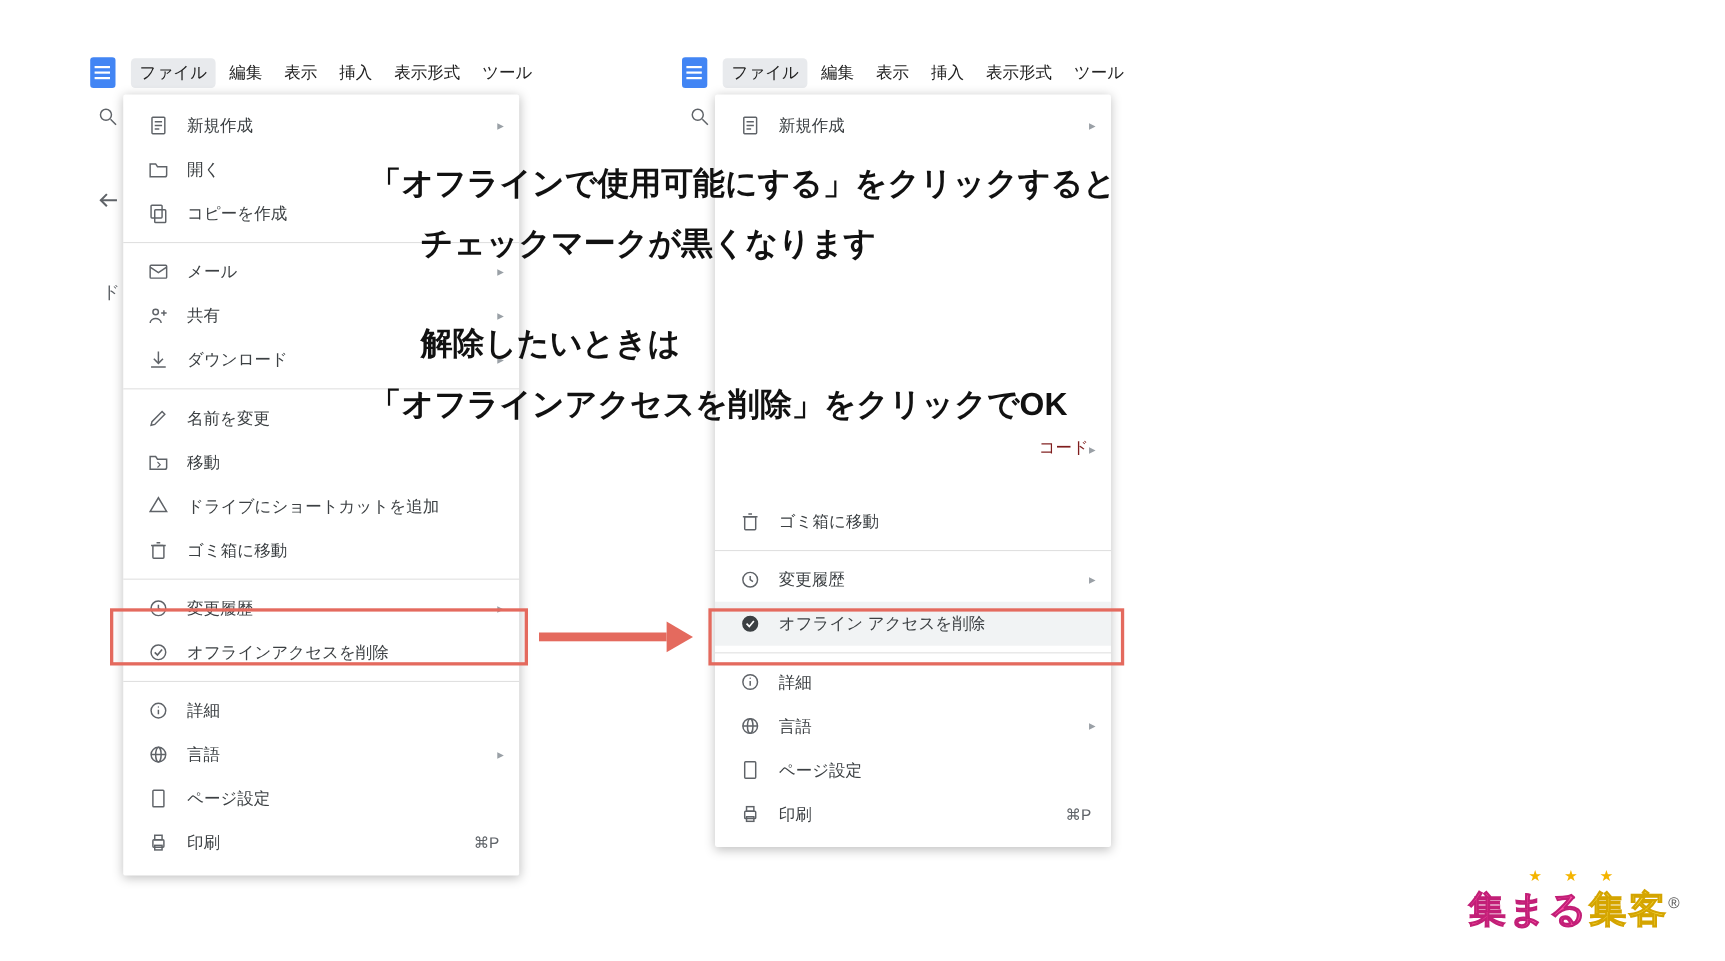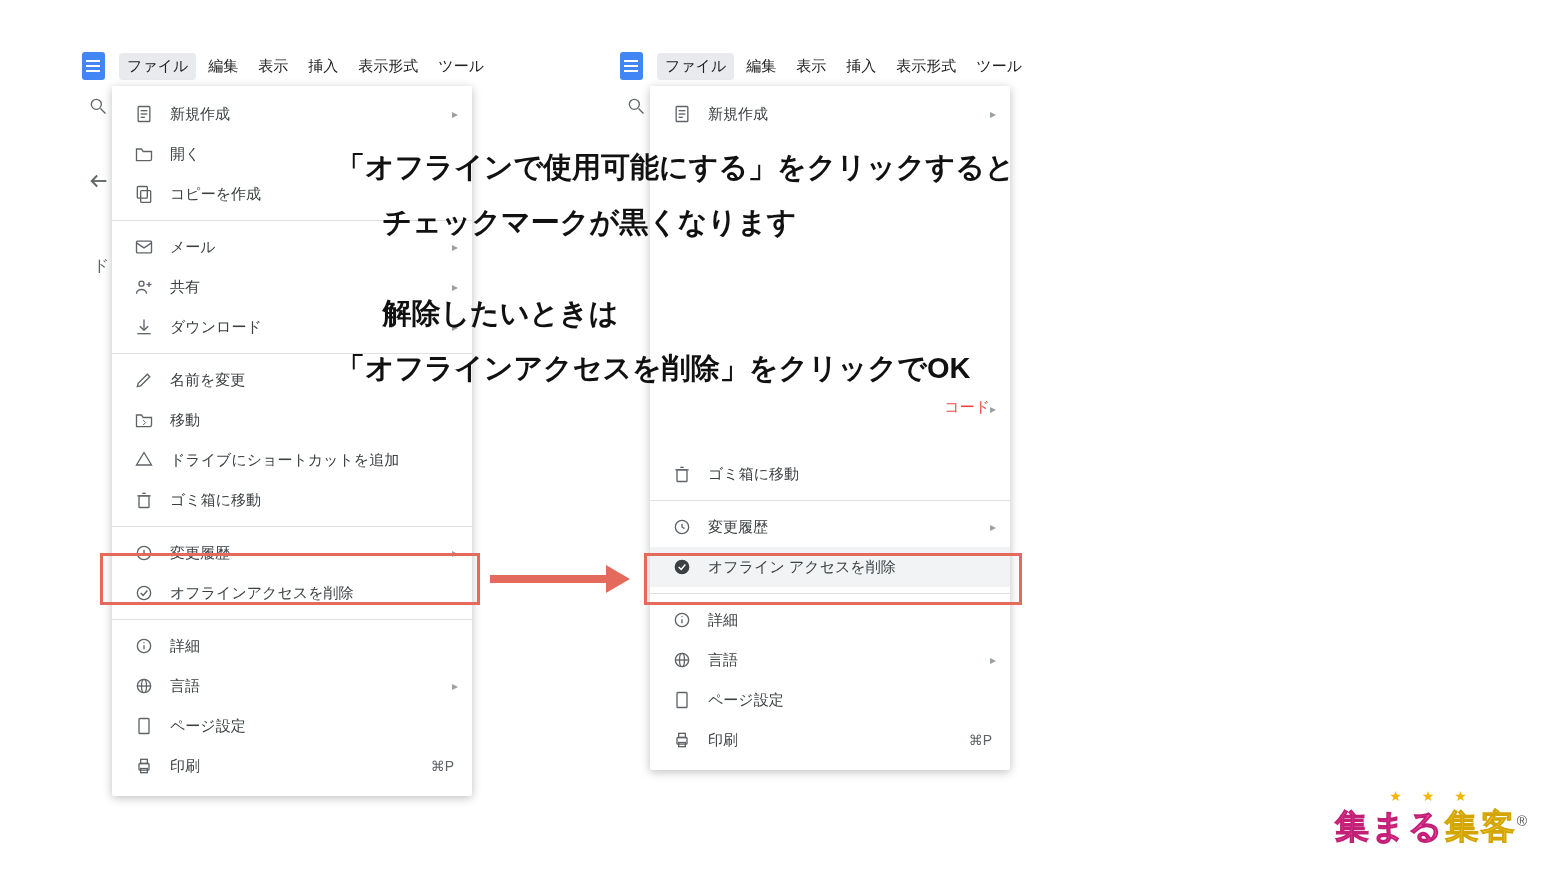--- a/index.html
+++ b/index.html
@@ -137,21 +137,21 @@
     margin-left: 20px;
   }
   .explain .block{margin-bottom: 36px;}
 
   
   .remnant{
     position:absolute;
     right:20px;
     top:264px;
     font-size:15px;
-    color:#ef4444;
+    color:#7f1d1d;
   }
   .remnant-caret{
     position:absolute; right:14px; top:268px; color:#9aa0a6; font-size:12px;
   }
 
   
   .brand{
     position:absolute;
     right:26px;
     bottom:24px;

